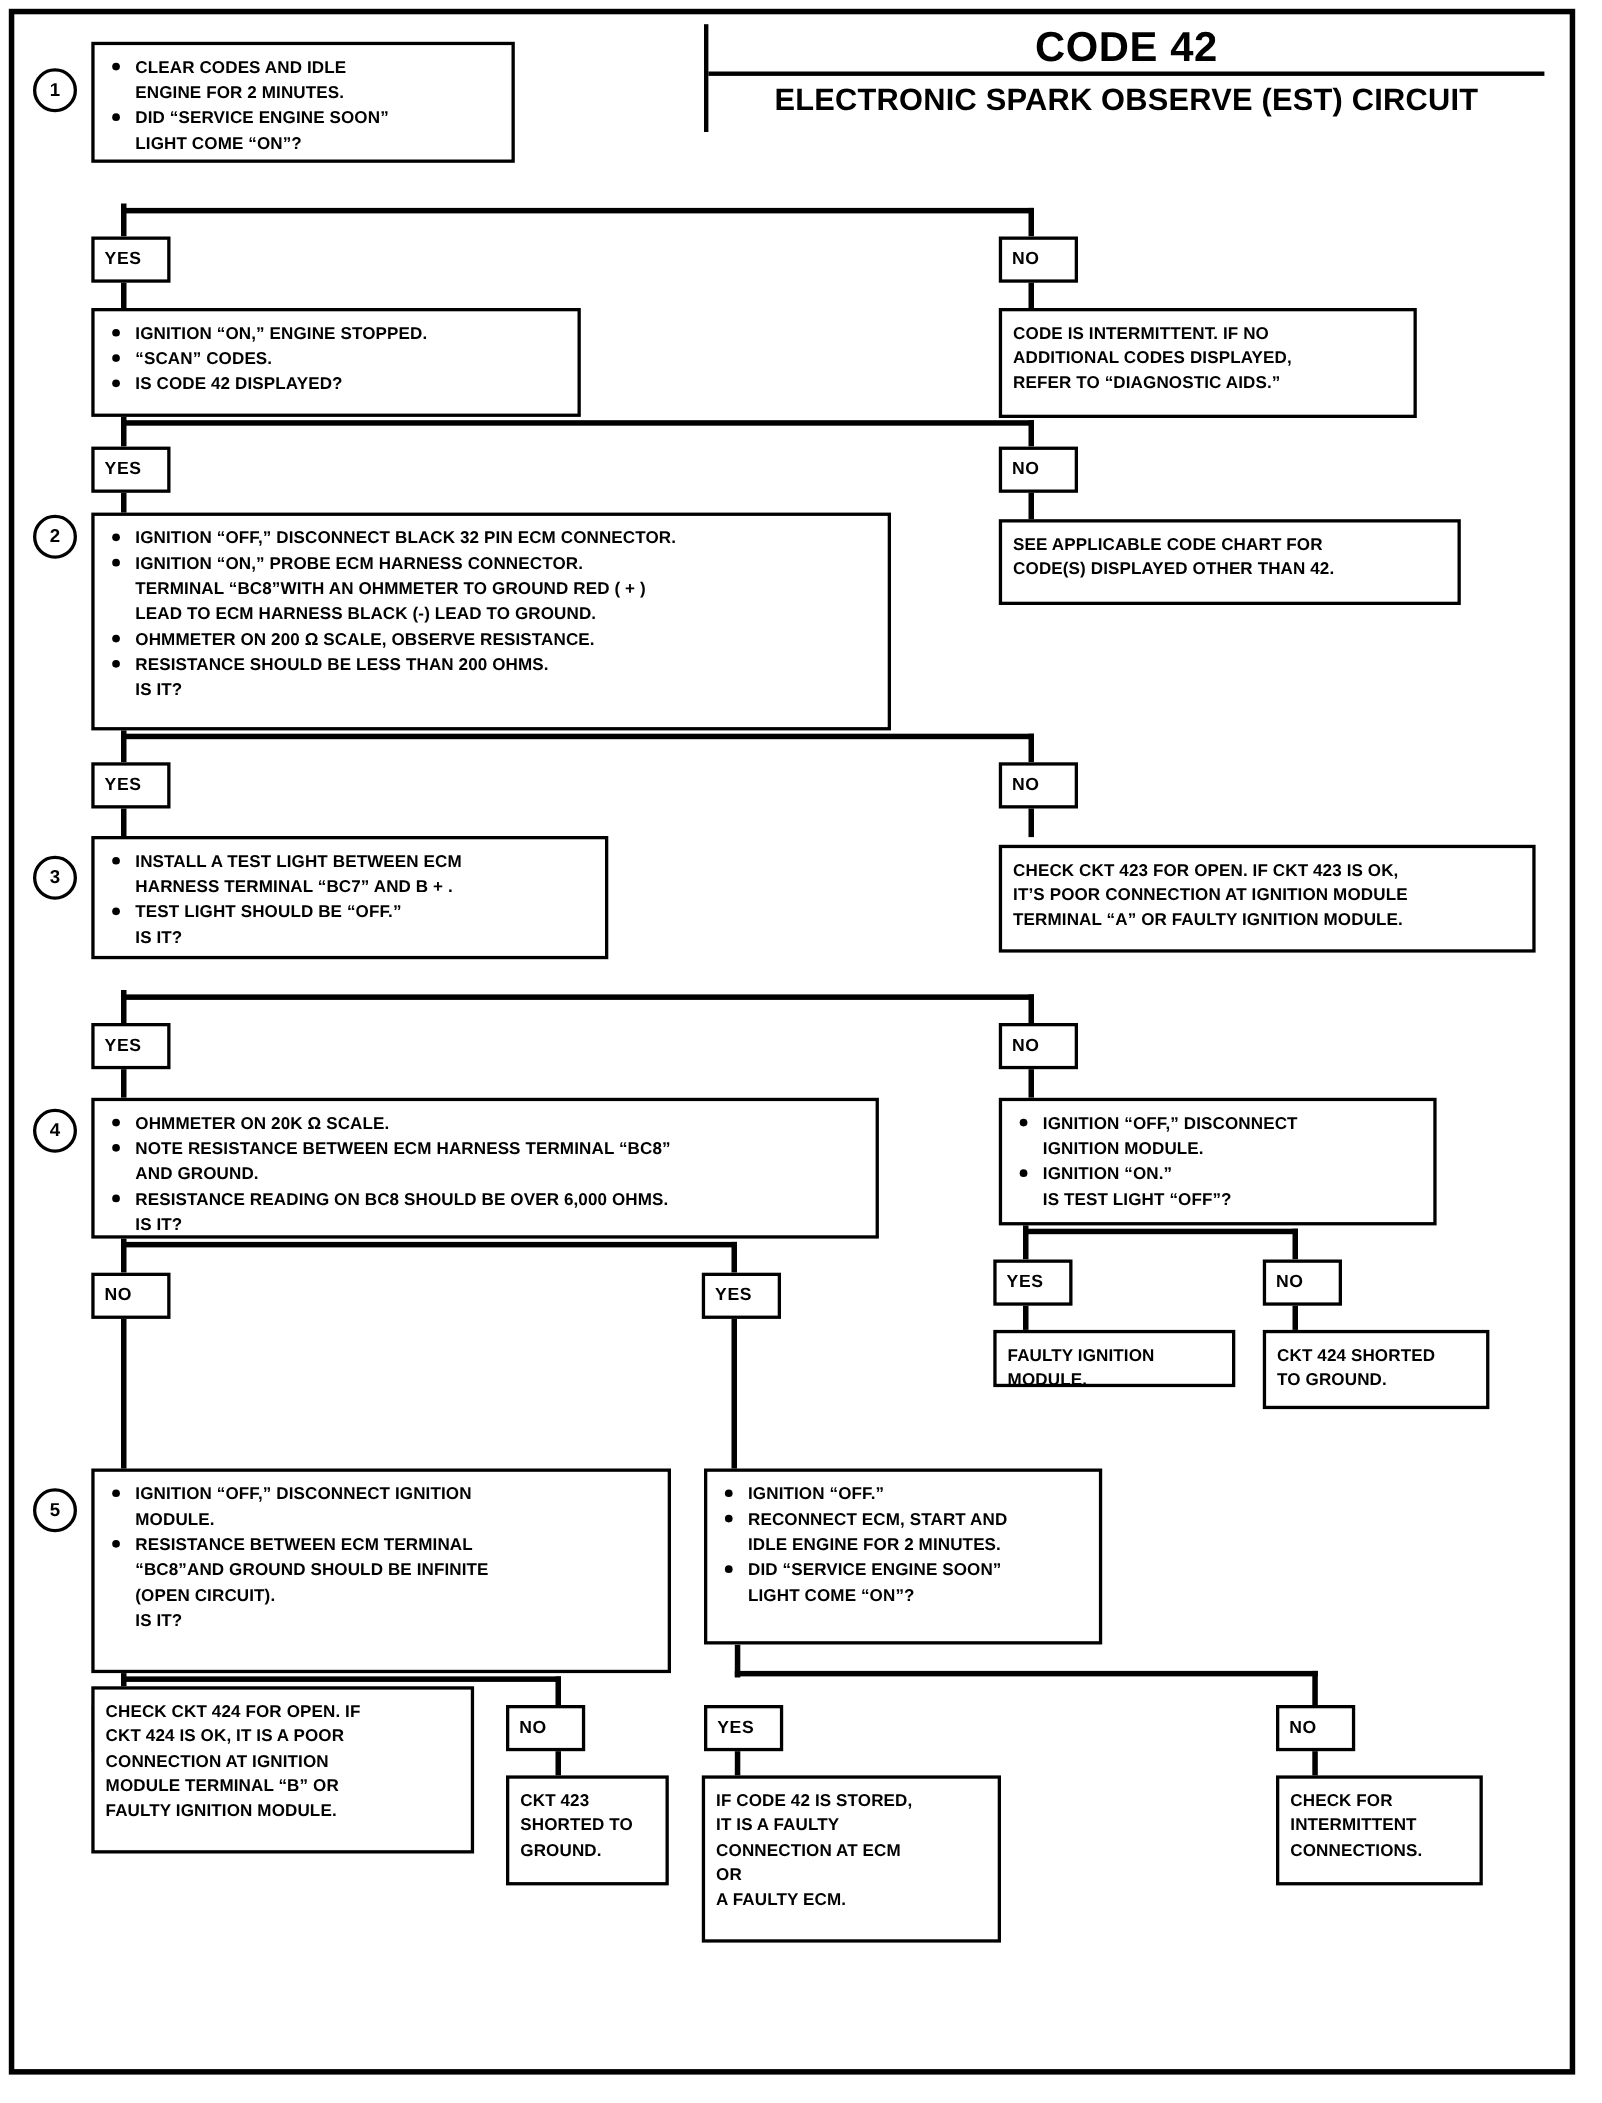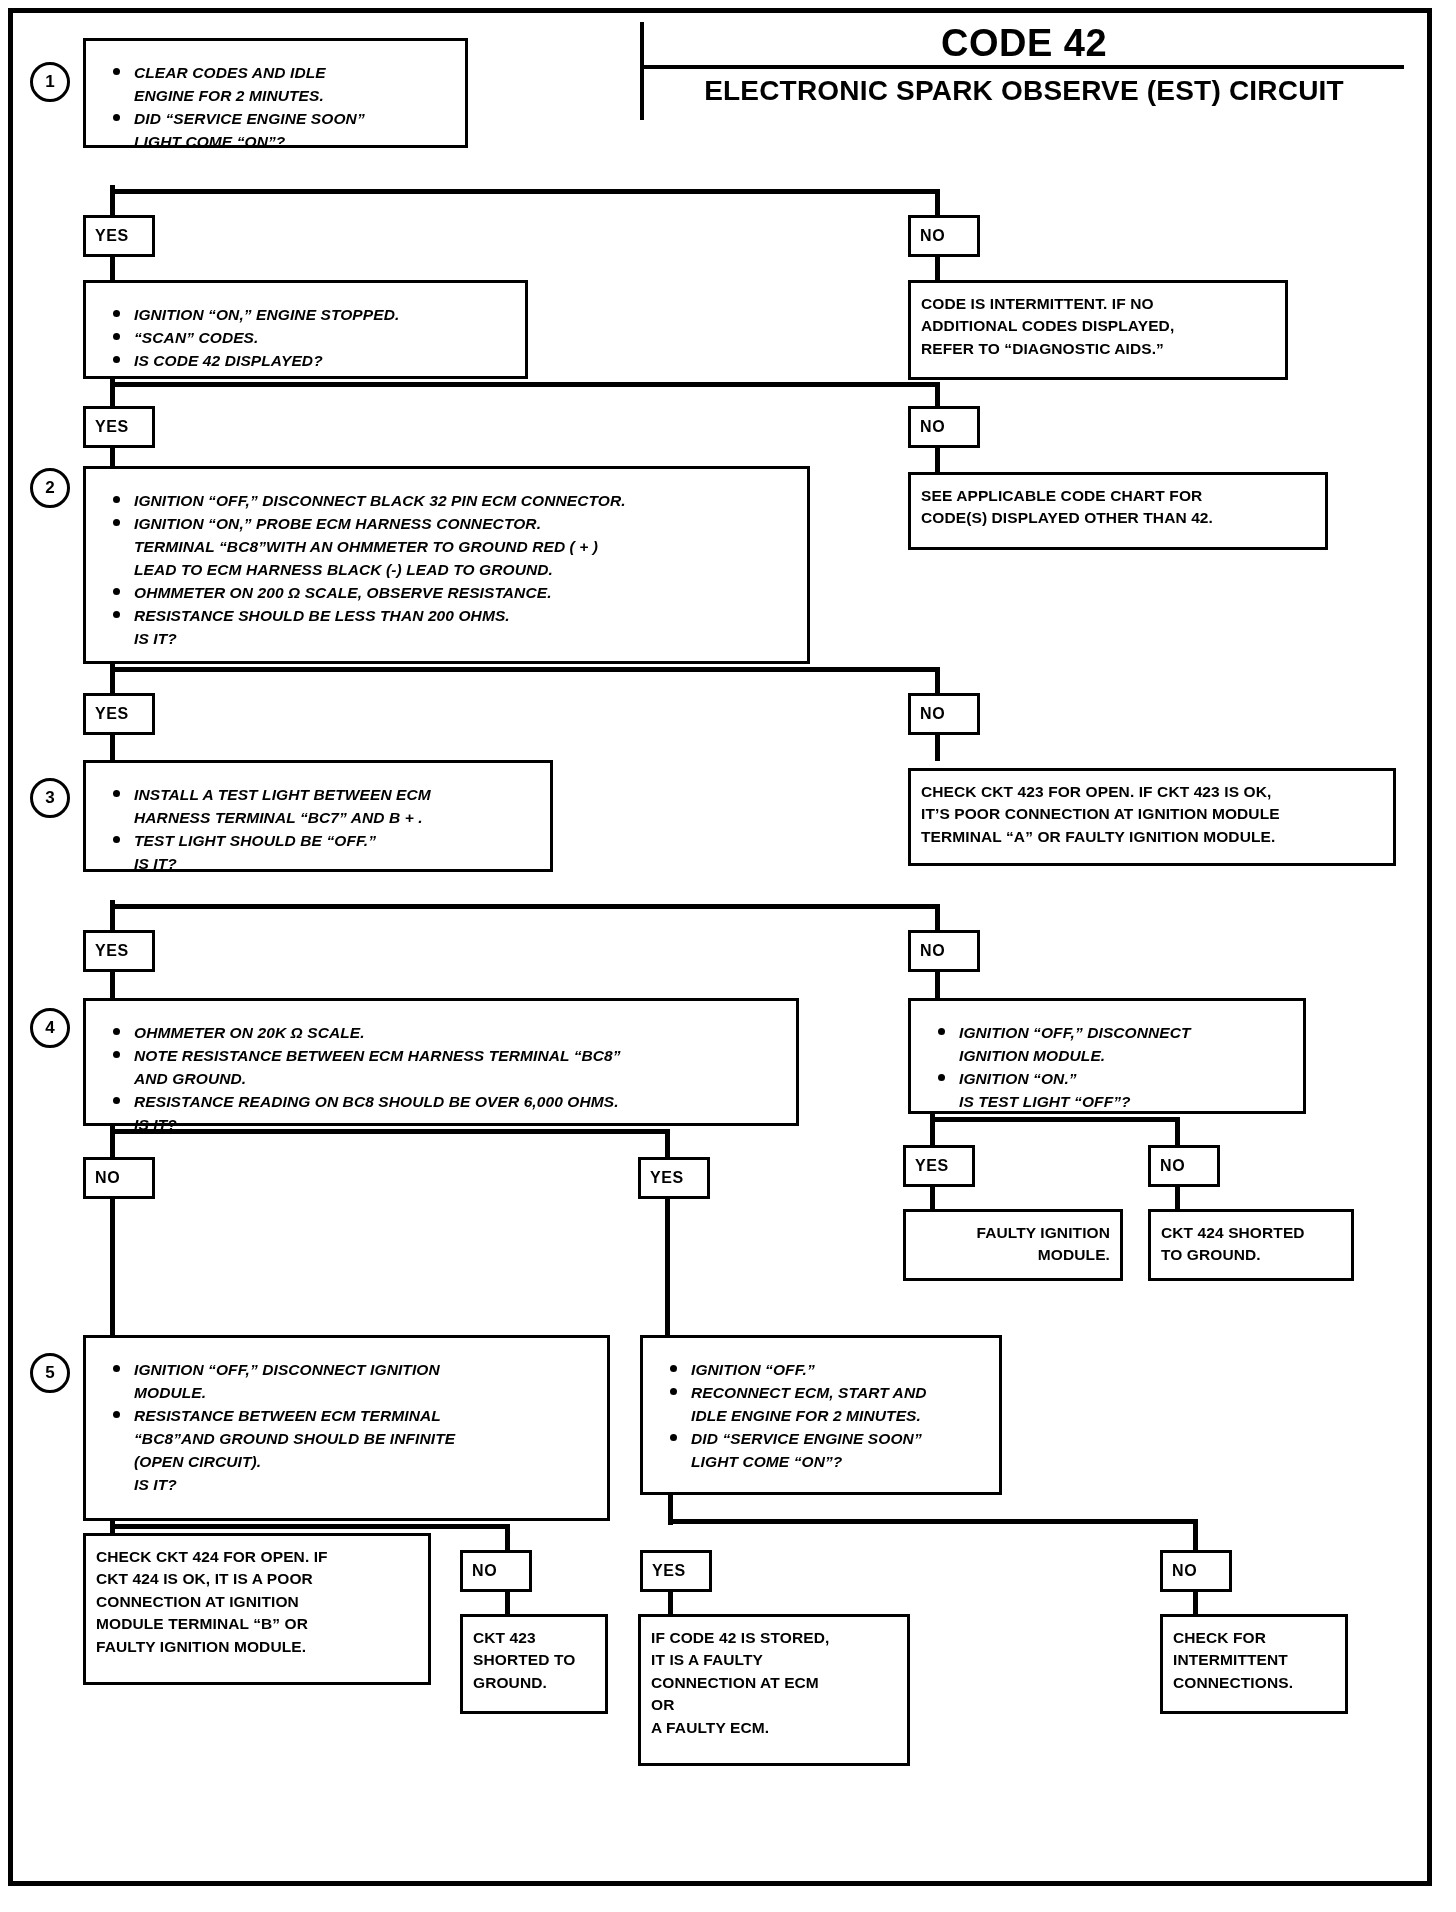--- a/index.html
+++ b/index.html
@@ -31,24 +31,23 @@
     border:3px solid #000;
     background:#fff;
     padding:10px 10px 10px 10px;
     font-weight:bold;
     font-size:15.5px;
     line-height:1.42;
     letter-spacing:0.1px;
     text-transform:uppercase;
   }
   .node ul{
-    margin:11px;
+    margin:0;
     padding:0;
     list-style:none;
-    font-style:italic;
   }
   .node li{
     position:relative;
     padding-left:27px;
     margin-bottom:1px;
   }
   .node li .bullet{
     position:absolute;
     left:6px;
     top:6px;
@@ -270,21 +269,21 @@
       <li><span class="bullet"></span><span>IGNITION “ON.”</span></li>
       <li class="nobullet"><span>IS TEST LIGHT “OFF”?</span></li>
     </ul>
   </div>
 
   <div class="label-box" style="left:83px; top:1157px; width:72px; height:42px;">NO</div>
   <div class="label-box" style="left:638px; top:1157px; width:72px; height:42px;">YES</div>
   <div class="label-box" style="left:903px; top:1145px; width:72px; height:42px;">YES</div>
   <div class="label-box" style="left:1148px; top:1145px; width:72px; height:42px;">NO</div>
 
-  <div class="node result-text" style="left:903px; top:1209px; width:220px; height:72px;text-align:right;">
+  <div class="node result-text" style="left:903px; top:1209px; width:220px; height:52px;">
     <div>FAULTY IGNITION</div>
     <div>MODULE.</div>
   </div>
 
   <div class="node result-text" style="left:1148px; top:1209px; width:206px; height:72px;">
     <div>CKT 424 SHORTED</div>
     <div>TO GROUND.</div>
   </div>
 
   <div class="node" style="left:83px; top:1335px; width:527px; height:186px;">

